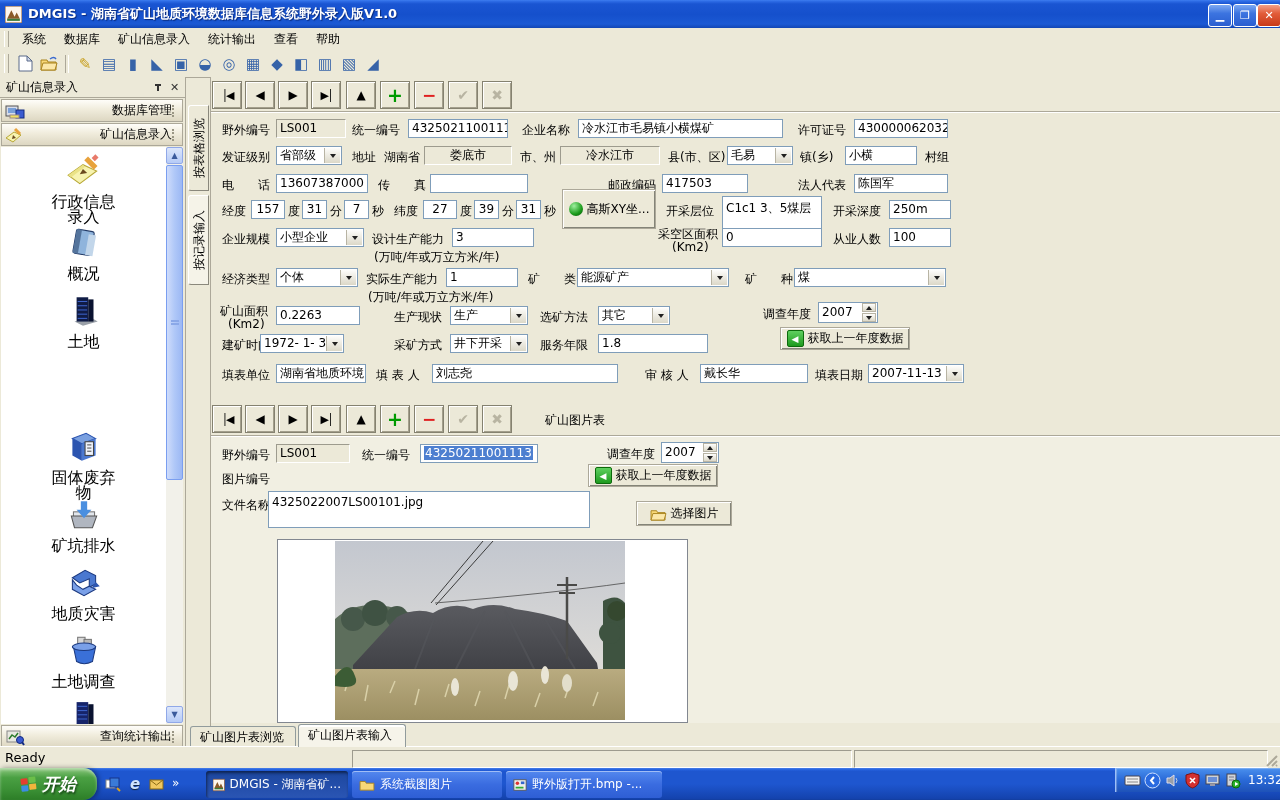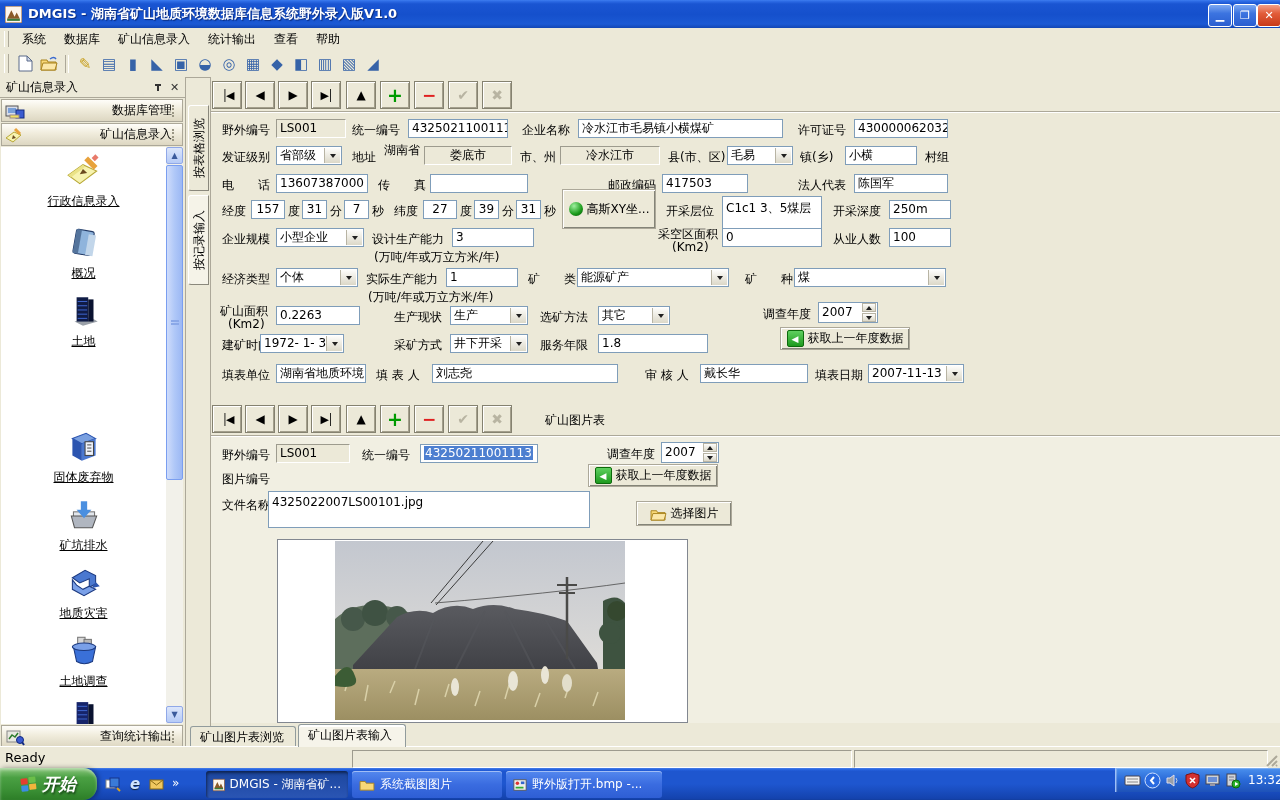--- a/index.html
+++ b/index.html
@@ -30,21 +30,21 @@
     display:flex;align-items:center;padding-left:6px;box-sizing:border-box;}
   .cap-btn{position:absolute;top:3px;width:15px;height:15px;display:flex;align-items:center;justify-content:center;color:#333;font-size:11px;}
   .grpbtn{position:absolute;left:1px;width:182px;height:23px;background:linear-gradient(180deg,#fefdf9 0%,#f0ecdc 45%,#ddd7c2 100%);
     border:1px solid #aca899;box-sizing:border-box;display:flex;align-items:center;}
   .grp-ico{width:20px;height:18px;margin-left:3px;}
   .grp-lbl{flex:1;text-align:right;}
   .grp-grip{width:4px;height:12px;margin-right:4px;border-left:2px dotted #9a9684;}
   .sb-panel{position:absolute;left:1px;top:70px;width:165px;height:577px;background:#fff;overflow:hidden;}
   .sb-item{position:absolute;left:0;width:165px;text-align:center;cursor:pointer;}
   .sb-ico{width:38px;height:38px;margin:0 auto;}
-  .sb-lbl{width:76px;margin:1px auto 0;font-size:12px;line-height:15px;text-decoration:underline;}
+  .sb-lbl{width:76px;margin:1px auto 0;font-size:16px;line-height:15px;}
   
   .sbar{position:absolute;left:166px;top:70px;width:17px;height:577px;background:#f2f1ea;}
   .sbar-btn{position:absolute;left:0;width:17px;height:17px;border-radius:2px;border:1px solid #90a8e8;
     background:linear-gradient(180deg,#dce6fb,#b6cbf7);color:#3a5a9c;font-size:8px;display:flex;align-items:center;justify-content:center;box-sizing:border-box;}
   .sbar-thumb{position:absolute;left:0;width:17px;border-radius:2px;border:1px solid #7a9ef0;
     background:linear-gradient(90deg,#cfdcfb,#b0c8f8 50%,#9cb8f4);box-sizing:border-box;}
   .thumb-grip{position:absolute;left:4px;top:50%;width:8px;height:1px;border-top:5px double #8aa8e8;margin-top:-3px;}
   
   .vtab{position:absolute;left:188px;width:21px;background:#ece9d8;border:1px solid;border-color:#fff #8a887c #8a887c #fff;
     border-radius:3px 0 0 3px;box-sizing:border-box;}
@@ -337,21 +337,21 @@
 <span class="lbl" style="left:352px;top:122px">统一编号</span>
 <div class="inp" style="left:408px;top:119px;width:100px">43250211001113</div>
 <span class="lbl" style="left:522px;top:122px">企业名称</span>
 <div class="inp" style="left:578px;top:119px;width:205px">冷水江市毛易镇小横煤矿</div>
 <span class="lbl" style="left:798px;top:122px">许可证号</span>
 <div class="inp" style="left:854px;top:119px;width:94px">4300000620321</div>
 
 <span class="lbl" style="left:222px;top:149px">发证级别</span>
 <div class="combo" style="left:276px;top:146px;width:66px"><span>省部级</span><span class="cbtn"></span></div>
 <span class="lbl" style="left:352px;top:149px">地址</span>
-<span class="lbl" style="left:384px;top:142px">湖南省</span>
+<span class="lbl" style="left:384px;top:149px">湖南省</span>
 <div class="inp ro ctr" style="left:424px;top:146px;width:88px">娄底市</div>
 <span class="lbl" style="left:520px;top:149px">市、州</span>
 <div class="inp ro ctr" style="left:560px;top:146px;width:100px">冷水江市</div>
 <span class="lbl" style="left:668px;top:149px">县(市、区)</span>
 <div class="combo" style="left:727px;top:146px;width:66px"><span>毛易</span><span class="cbtn"></span></div>
 <span class="lbl" style="left:800px;top:149px">镇(乡)</span>
 <div class="inp" style="left:845px;top:146px;width:72px">小横</div>
 <span class="lbl" style="left:925px;top:149px">村组</span>
 
 <span class="lbl" style="left:222px;top:177px">电　　话</span>

